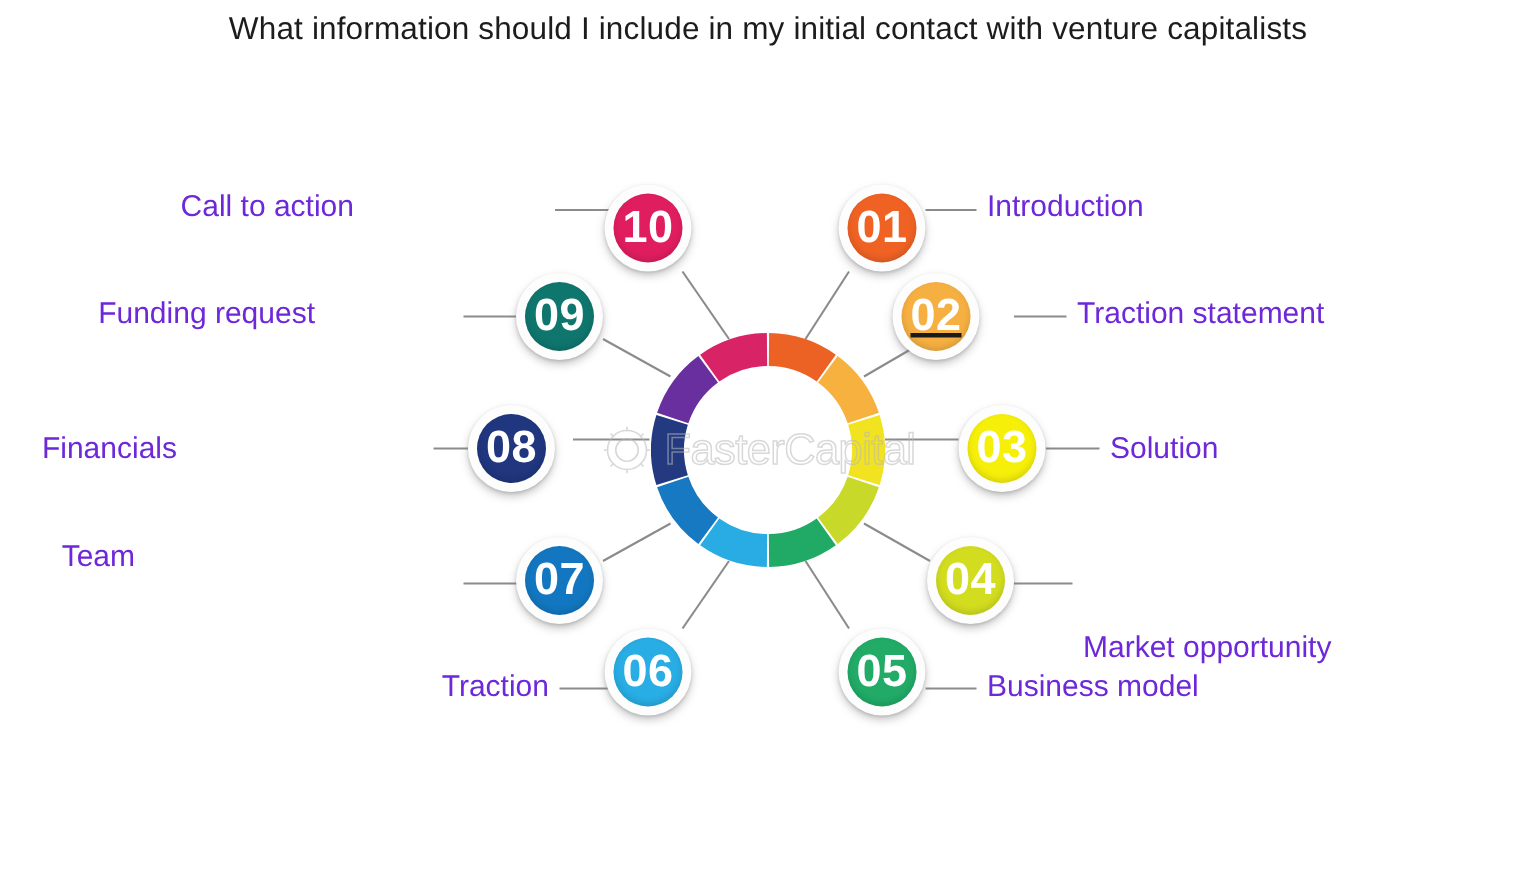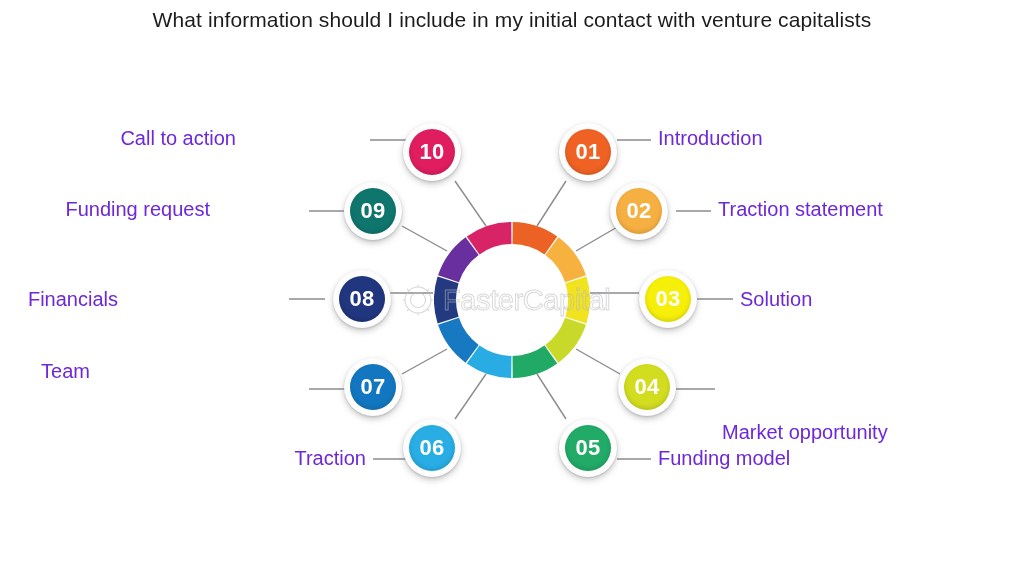--- a/index.html
+++ b/index.html
@@ -92,21 +92,21 @@
     justify-content: center;
   }
   .badge .disc {
     width: 46px;
     height: 46px;
     border-radius: 50%;
     display: flex;
     align-items: center;
     justify-content: center;
     color: #ffffff;
-    font-size: 22px;
+    font-size: 30px;
     font-weight: 700;
     letter-spacing: 0.3px;
     font-family: "Liberation Sans", sans-serif;
     box-shadow: inset 0 -2px 4px rgba(0,0,0,0.13);
     text-align: center;
   }
 
   
   .node-label {
     position: absolute;
@@ -175,53 +175,53 @@
                  M9 8 L11.2 10.2 M28.8 27.8 L31 30 M31 8 L28.8 10.2 M11.2 27.8 L9 30"></path>
       </g>
     </svg>
     <span class="wm-text">FasterCapital</span>
   </div>
 
   <div id="badges">
       <div class="badge" style="left: 559px; top: 123px;">
         <div class="disc" style="background: rgb(239, 98, 36);">01</div>
       </div>
-      <div class="badge" style="left: 610px; top: 182px;">
+      <div class="badge" style="left: 595px; top: 182px; text-decoration: underline;">
         <div class="disc" style="background: rgb(246, 176, 66);">02</div>
       </div>
       <div class="badge" style="left: 639px; top: 270px;">
         <div class="disc" style="background: rgb(246, 239, 10);">03</div>
       </div>
       <div class="badge" style="left: 618px; top: 358px;">
         <div class="disc" style="background: rgb(210, 221, 31);">04</div>
       </div>
       <div class="badge" style="left: 559px; top: 419px;">
         <div class="disc" style="background: rgb(33, 171, 103);">05</div>
       </div>
       <div class="badge" style="left: 403px; top: 419px;">
         <div class="disc" style="background: rgb(40, 173, 228);">06</div>
       </div>
       <div class="badge" style="left: 344px; top: 358px;">
         <div class="disc" style="background: rgb(18, 119, 192);">07</div>
       </div>
-      <div class="badge" style="left: 333px; top: 270px;">
+      <div class="badge" style="left: 312px; top: 270px;">
         <div class="disc" style="background: rgb(32, 54, 126);">08</div>
       </div>
       <div class="badge" style="left: 344px; top: 182px;">
         <div class="disc" style="background: #0f766e;">09</div>
       </div>
       <div class="badge" style="left: 403px; top: 123px;">
         <div class="disc" style="background: rgb(224, 30, 95);">10</div>
       </div>
     </div>
   <div id="labels">
       <div class="node-label right" style="left: 658px; top: 128px;">Introduction</div>
       <div class="node-label right" style="left: 718px; top: 199px;">Traction statement</div>
       <div class="node-label right" style="left: 740px; top: 289px;">Solution</div>
       <div class="node-label right" style="left: 722px; top: 378px; margin-top: 44px;">Market opportunity</div>
-      <div class="node-label right" style="left: 658px; top: 448px;">Funding model</div>
+      <div class="node-label right" style="left: 658px; top: 448px;">Business model</div>
       <div class="node-label left" style="left: 366px; top: 448px;">Traction</div>
       <div class="node-label left" style="left: 90px; top: 361px;">Team</div>
       <div class="node-label left" style="left: 118px; top: 289px;">Financials</div>
       <div class="node-label left" style="left: 210px; top: 199px;">Funding request</div>
       <div class="node-label left" style="left: 236px; top: 128px;">Call to action</div>
     </div>
 </div>
 
 </body></html>

